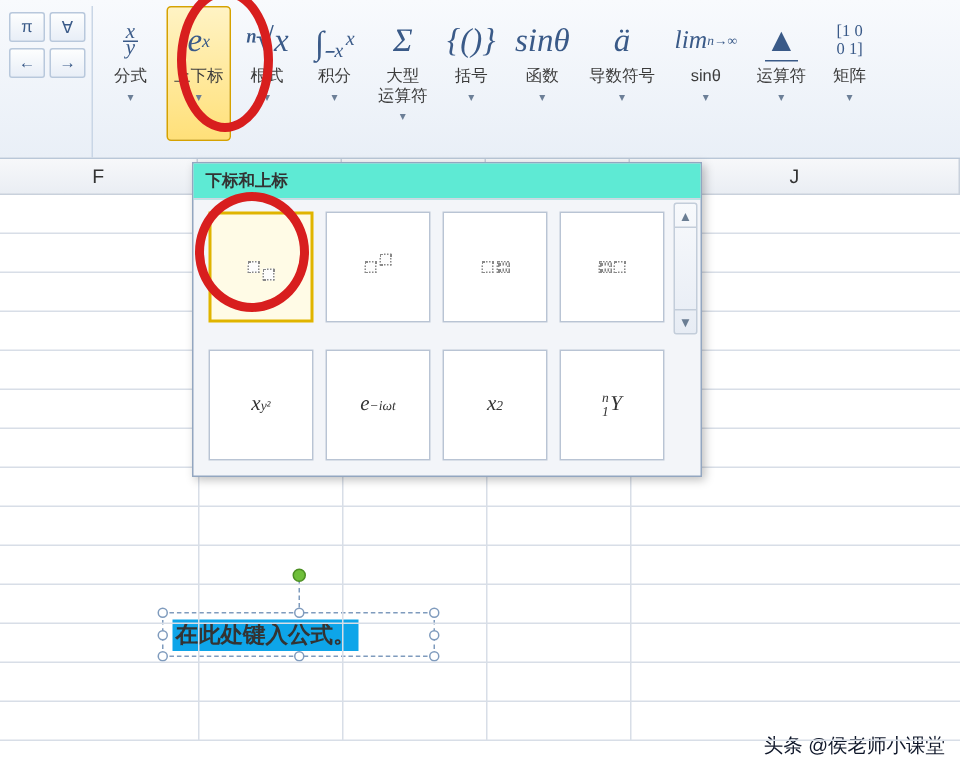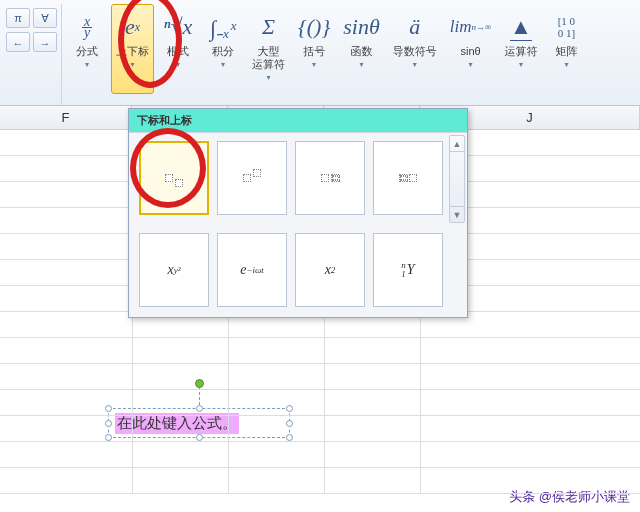--- a/index.html
+++ b/index.html
@@ -79,25 +79,25 @@
   .colhdr { display:flex; height:24px; background:linear-gradient(#f7f8fa,#e9edf3);}
   .colhdr div{ flex:none; border-right:1px solid #c9d1dc; border-bottom:1px solid #c9d1dc; text-align:center; line-height:24px; color:#333; font-size:13px;}
   .cells { position:relative; }
   .cells .row{ height:26px; border-bottom:1px solid #d8dee7;}
   .vline{ position:absolute; top:0; bottom:0; width:1px; background:#d8dee7;}
   .eqbox{
     position:absolute; left:108px; top:408px; width:182px; height:30px;
     border:1.5px dashed #7f9bbd; background:#fff;
     display:flex;align-items:center;justify-content:flex-start;padding:0 6px;
   }
-  .eqbox .sel{ background:#f0abfc; color:#333; font-size:15px; padding:1px 2px;}
+  .eqbox .sel{ background:#0ea5e9; color:#333; font-size:15px; padding:1px 2px;font-weight:bold;}
   .handle{position:absolute;width:7px;height:7px;background:#fff;border:1px solid #7f9bbd;border-radius:50%;}
   .handle.rot{width:9px;height:9px;background:#6fbf3a;border-color:#4c8f23;}
   .rotline{position:absolute;width:1px;height:18px;border-left:1.5px dashed #7f9bbd;}
-  .watermark{position:absolute;right:10px;bottom:6px;font-size:13px;color:#4c1d95;}
+  .watermark{position:absolute;right:10px;bottom:6px;font-size:13px;color:#0f172a;}
   .circle{position:absolute;border:6px solid #d81e1e;border-radius:50%;pointer-events:none;z-index:5;}
 </style>
 </head>
 <body>
 
 <div class="ribbon">
   <div class="group">
     <div class="btn-col">
       <div class="mini">π</div>
       <div class="mini">←</div>

